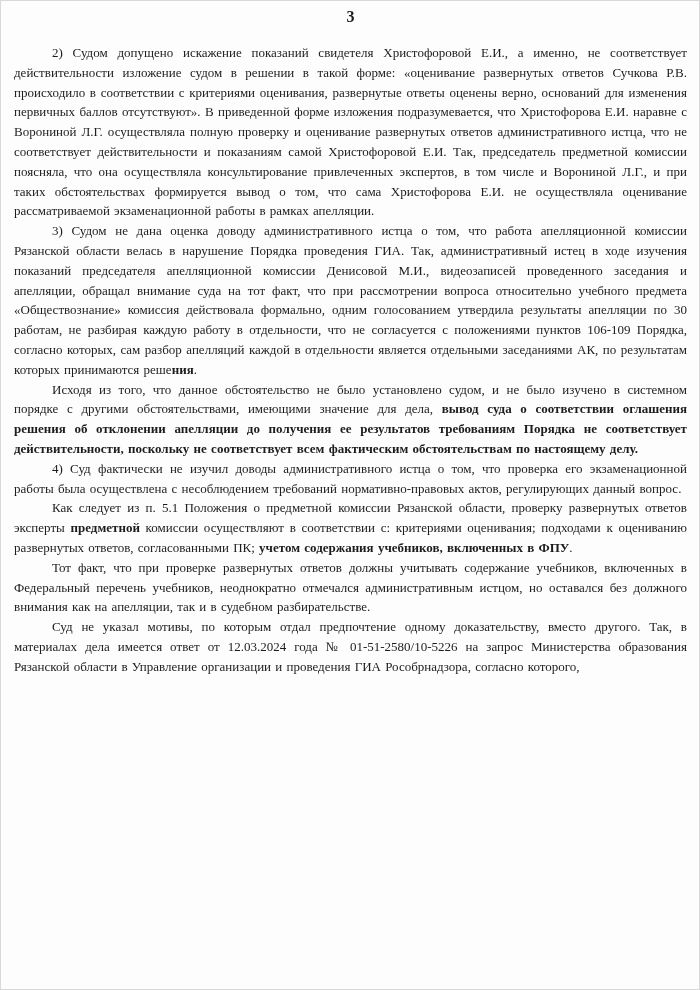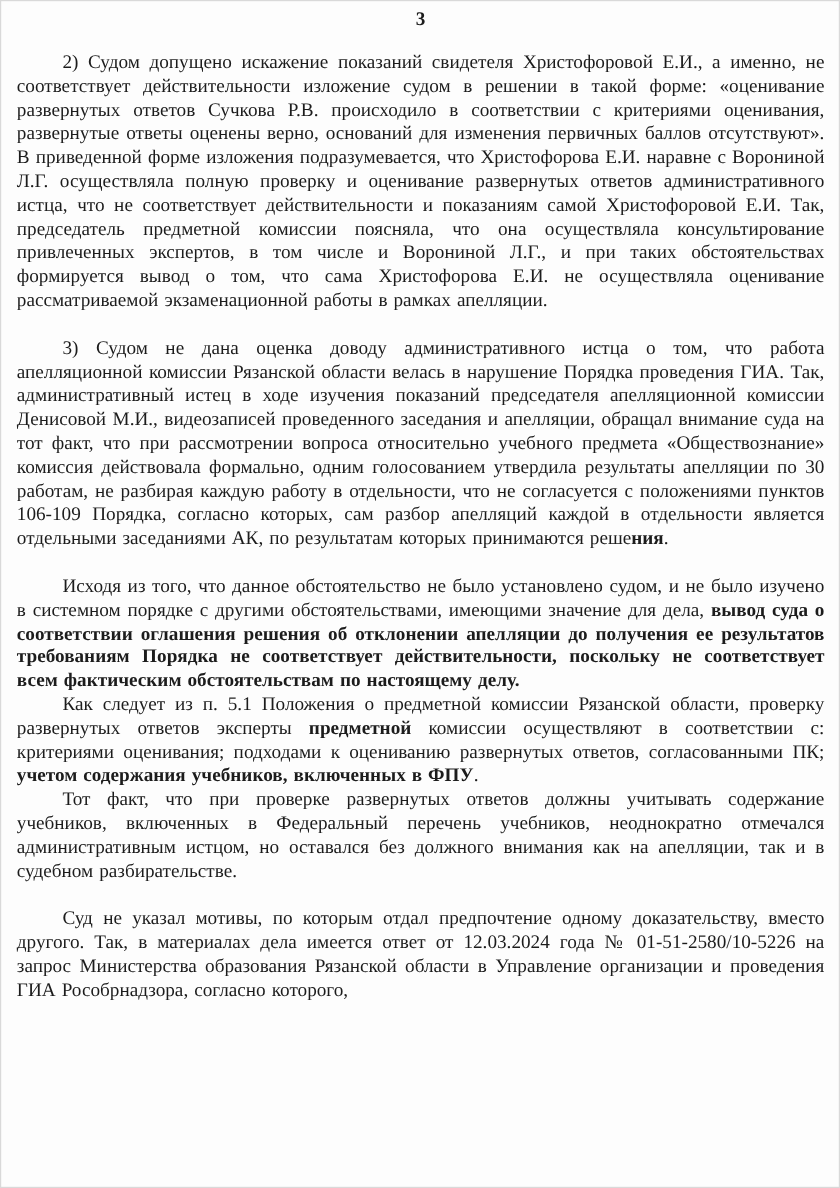--- a/index.html
+++ b/index.html
@@ -21,40 +21,41 @@
   }
   .page-number {
     text-align: center;
     font-weight: 700;
     font-size: 16px;
     line-height: 20px;
     margin-bottom: 16px;
   }
   .para {
     margin: 0;
-    font-size: 16px;
+    font-size: 13px;
     line-height: 19.8px;
     text-align: justify;
     text-indent: 38px;
     hyphens: none;
     word-spacing: 1px;
   }
   .para.sp {
-    margin-top: 20px;
+    margin-top: 0;
   }
   .b {
     font-weight: 700;
   }
 </style>
 </head>
 <body>
 
 <div class="page">
   <div class="page-number">3</div>
   <div id="doc-body">
       <p class="para"><span>2) Судом допущено искажение показаний свидетеля Христофоровой Е.И., а именно, не соответствует действительности изложение судом в решении в такой форме: «оценивание развернутых ответов Сучкова Р.В. происходило в соответствии с критериями оценивания, развернутые ответы оценены верно, оснований для изменения первичных баллов отсутствуют». В приведенной форме изложения подразумевается, что Христофорова Е.И. наравне с Ворониной Л.Г. осуществляла полную проверку и оценивание развернутых ответов административного истца, что не соответствует действительности и показаниям самой Христофоровой Е.И. Так, председатель предметной комиссии поясняла, что она осуществляла консультирование привлеченных экспертов, в том числе и Ворониной Л.Г., и при таких обстоятельствах формируется вывод о том, что сама Христофорова Е.И. не осуществляла оценивание рассматриваемой экзаменационной работы в рамках апелляции.</span></p>
       <p class="para sp"><span>3) Судом не дана оценка доводу административного истца о том, что работа апелляционной комиссии Рязанской области велась в нарушение Порядка проведения ГИА. Так, административный истец в ходе изучения показаний председателя апелляционной комиссии Денисовой М.И., видеозаписей проведенного заседания и апелляции, обращал внимание суда на тот факт, что при рассмотрении вопроса относительно учебного предмета «Обществознание» комиссия действовала формально, одним голосованием утвердила результаты апелляции по 30 работам, не разбирая каждую работу в отдельности, что не согласуется с положениями пунктов 106-109 Порядка, согласно которых, сам разбор апелляций каждой в отдельности является отдельными заседаниями АК, по результатам которых принимаются реше</span><span class="b">ния</span><span>.</span></p>
       <p class="para sp"><span>Исходя из того, что данное обстоятельство не было установлено судом, и не было изучено в системном порядке с другими обстоятельствами, имеющими значение для дела, </span><span class="b">вывод суда о соответствии оглашения решения об отклонении апелляции до получения ее результатов требованиям Порядка не соответствует действительности, поскольку не соответствует всем фактическим обстоятельствам по настоящему делу.</span></p>
+      <p class="para sp"><span>4) Суд фактически не изучил доводы административного истца о том, что проверка его экзаменационной работы была осуществлена с несоблюдением требований нормативно-правовых актов, регулирующих данный вопрос.</span></p>
       <p class="para"><span>Как следует из п. 5.1 Положения о предметной комиссии Рязанской области, проверку развернутых ответов эксперты </span><span class="b">предметной</span><span> комиссии осуществляют в соответствии с: критериями оценивания; подходами к оцениванию развернутых ответов, согласованными ПК; </span><span class="b">учетом содержания учебников, включенных в ФПУ</span><span>.</span></p>
       <p class="para"><span>Тот факт, что при проверке развернутых ответов должны учитывать содержание учебников, включенных в Федеральный перечень учебников, неоднократно отмечался административным истцом, но оставался без должного внимания как на апелляции, так и в судебном разбирательстве.</span></p>
       <p class="para sp"><span>Суд не указал мотивы, по которым отдал предпочтение одному доказательству, вместо другого. Так, в материалах дела имеется ответ от 12.03.2024 года № 01-51-2580/10-5226 на запрос Министерства образования Рязанской области в Управление организации и проведения ГИА Рособрнадзора, согласно которого,</span></p>
     </div>
 </div>
 
 </body></html>

